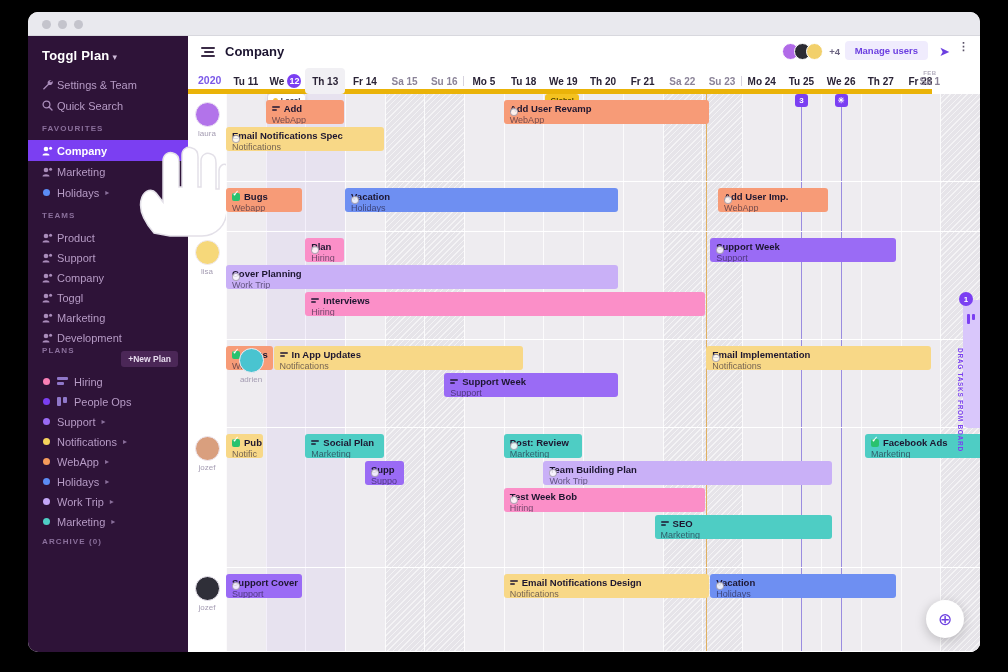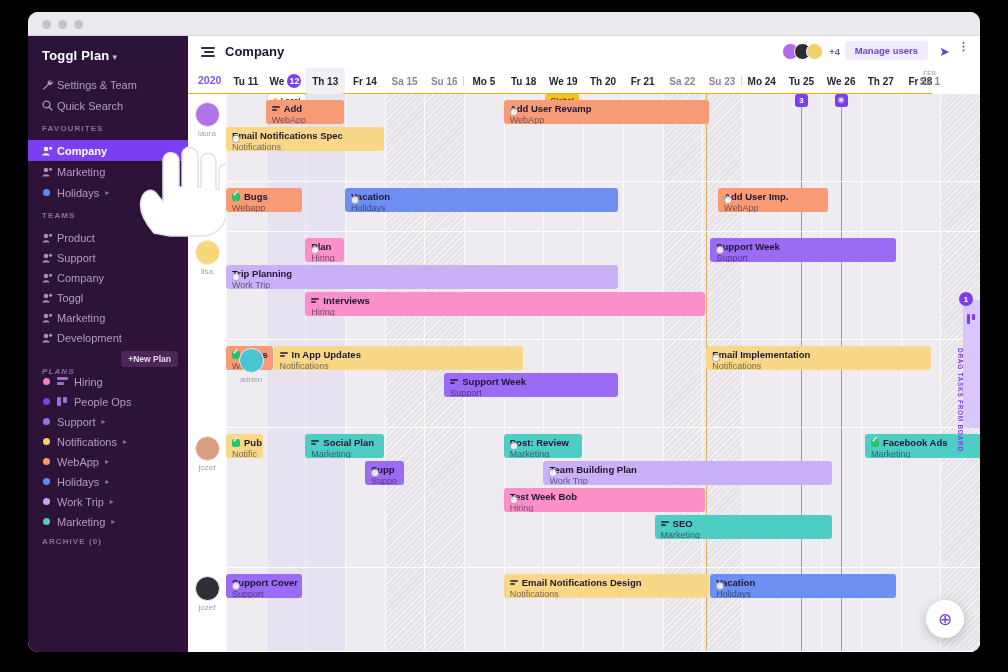--- a/index.html
+++ b/index.html
@@ -131,21 +131,21 @@
   .kebab {
     position: absolute; right: 12px; top: 6px;
     color: #5a5268; font-size: 13px; letter-spacing: 0; line-height: 9px;
     text-align: center; width: 10px;
   }
   .kebab b { display:block; font-size: 11px; }
 
   
   .dateheader {
     position: absolute; left: 0; top: 32px; width: 744px; height: 26px;
-    background: #fff; border-bottom: 1px solid #eab308;
+    background: #fff; border-bottom: 5px solid #eab308;
   }
   .yr {
     position: absolute; left: 10px; top: 6px;
     font-size: 10.5px; font-weight: bold; color: #7b59e8;
   }
   .dcell {
     position: absolute; top: 0; height: 26px;
     display: flex; align-items: center; justify-content: center;
     font-size: 10px; font-weight: bold; color: #2a2336;
   }
@@ -417,21 +417,21 @@
           <span>Marketing</span>
         </div>
         <div class="srow" style="top: 291px;">
           <span class="ic"><svg width="11" height="10" viewBox="0 0 11 10" style="vertical-align:-1px">
               <circle cx="4" cy="3" r="2.3" fill="currentColor"></circle>
               <path d="M0.5 9.5 C0.5 6.4 7.5 6.4 7.5 9.5 Z" fill="currentColor"></path>
               <circle cx="8.6" cy="2.2" r="1.5" fill="currentColor"></circle>
             </svg></span>
           <span>Development</span>
         </div>
-        <div class="shead" style="top: 331px; font-style: italic;">PLANS</div>
+        <div class="shead" style="top: 310px;">PLANS</div>
         <div class="newplan" style="top: 315px;">+New Plan</div>
         <div class="srow" style="top: 335px;">
           <span class="bullet" style="background:#f97fb5"></span>
           <span class="planico"><svg width="11" height="9" viewBox="0 0 11 9">
               <rect x="0" y="0" width="11" height="3" rx="1" fill="#8f77c9"></rect>
               <rect x="0" y="5" width="7" height="3" rx="1" fill="#8f77c9"></rect>
             </svg></span>
           <span>Hiring</span>
         </div>
         <div class="srow" style="top: 355px;">
@@ -708,21 +708,21 @@
           <div class="task" style="left: 522.147px; width: 185.516px; top: 144px; height: 24px; background: rgb(154, 107, 245);">
             <div class="t1">
               <span class="tic dot" style="background:rgba(255,255,255,.85);border:1px solid rgba(40,25,60,.35)"></span>
               <span>Support Week</span>
             </div>
             <div class="t2">Support</div>
           </div>
           <div class="task" style="left: 38px; width: 391.874px; top: 171px; height: 24px; background: rgb(201, 176, 247);">
             <div class="t1">
               <span class="tic dot" style="background:rgba(255,255,255,.85);border:1px solid rgba(40,25,60,.35)"></span>
-              <span>Trip Planning</span>
+              <span>Cover Planning</span>
             </div>
             <div class="t2">Work Trip</div>
           </div>
           <div class="task" style="left: 117.368px; width: 399.811px; top: 198px; height: 24px; background: rgb(251, 143, 200);">
             <div class="t1">
               <span class="tic lines"></span>
               <span>Interviews</span>
             </div>
             <div class="t2">Hiring</div>
           </div>

